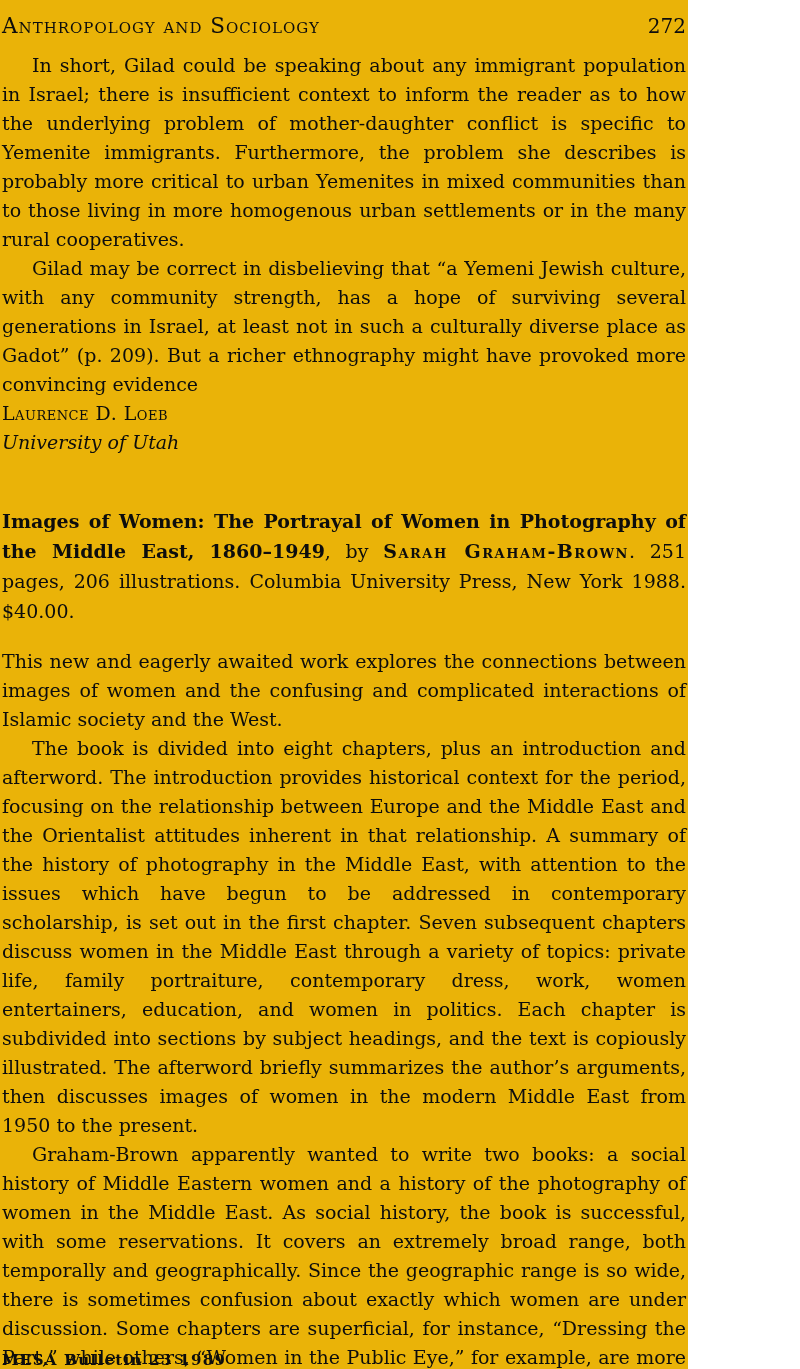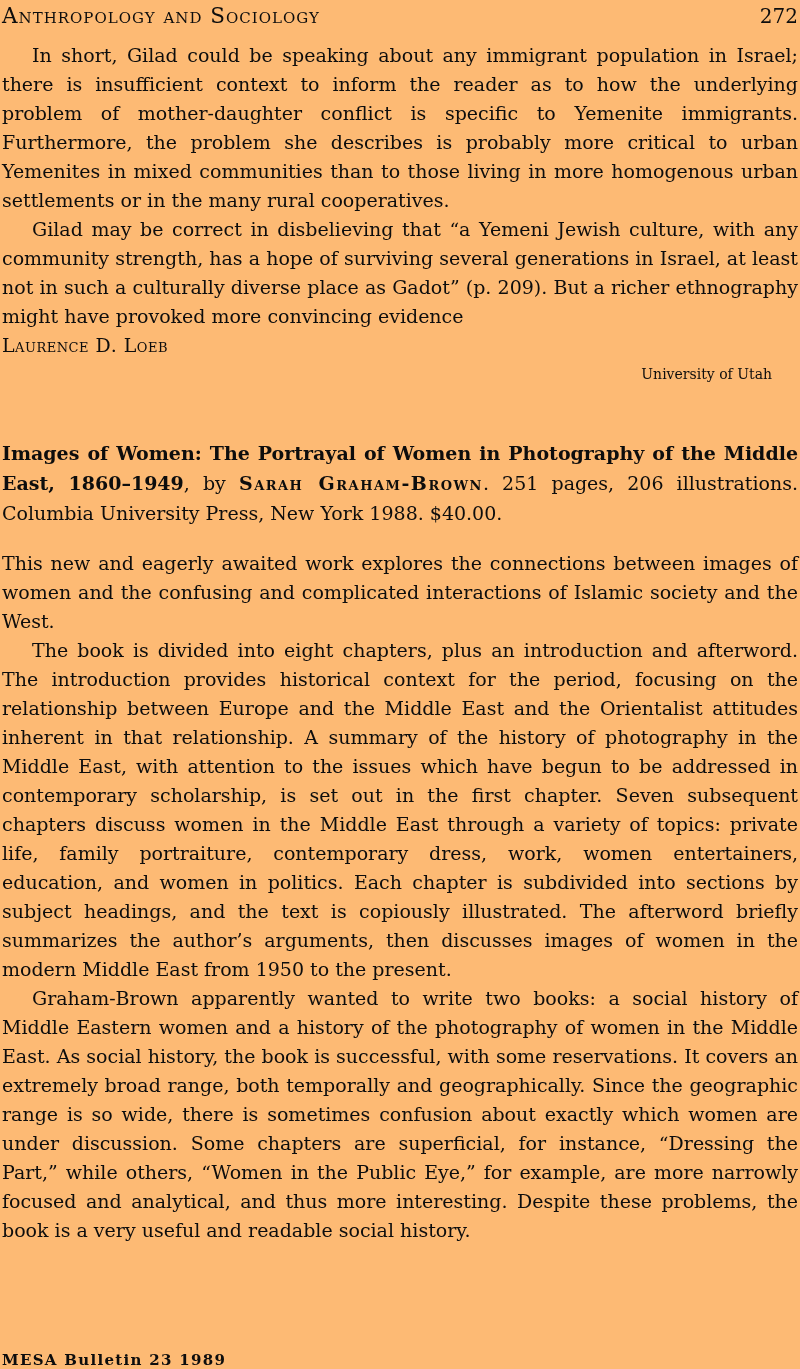--- a/index.html
+++ b/index.html
@@ -2,28 +2,28 @@
 <html><head>
 <meta charset="utf-8">
 <style>
   html, body {
     margin: 0;
     padding: 0;
     background: #ffffff;
   }
   .page {
     position: relative;
-    width: 800px;
+    width: 688px;
     height: 1369px;
-    background: #fdba74;
+    background: #eab308;
     color: #0d0d0d;
     font-family: "DejaVu Serif", serif;
     overflow: hidden;
     box-sizing: border-box;
-    padding: 3px 2px 0 2px;
+    padding: 13px 2px 0 2px;
   }
   
   .running-head {
     display: flex;
     justify-content: space-between;
     align-items: baseline;
     margin-bottom: 13px;
   }
   .section-title {
     font-variant: small-caps;
@@ -52,23 +52,23 @@
     font-size: 19px;
     line-height: 29px;
   }
   .reviewer-name {
     font-variant: small-caps;
     letter-spacing: 0.5px;
     padding-right: 26px;
     white-space: nowrap;
   }
   .affiliation {
-    font-size: 14px;
+    font-size: 19px;
     line-height: 29px;
-    text-align: right;
+    font-style: italic;
     padding-right: 26px;
   }
   
   .book-heading {
     margin-top: 49px !important;
     margin-bottom: 21px !important;
     line-height: 30px !important;
   }
   .book-title {
     font-weight: bold;

